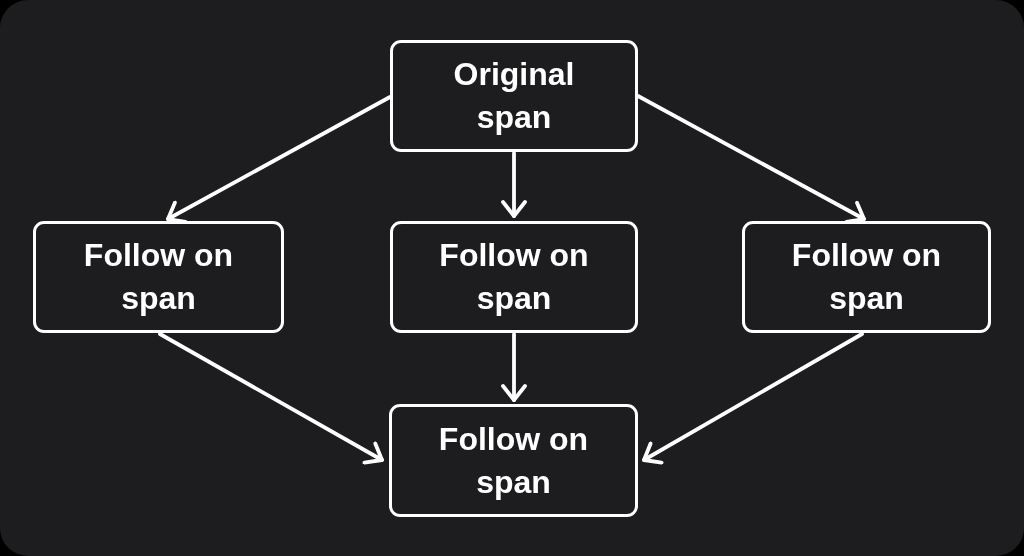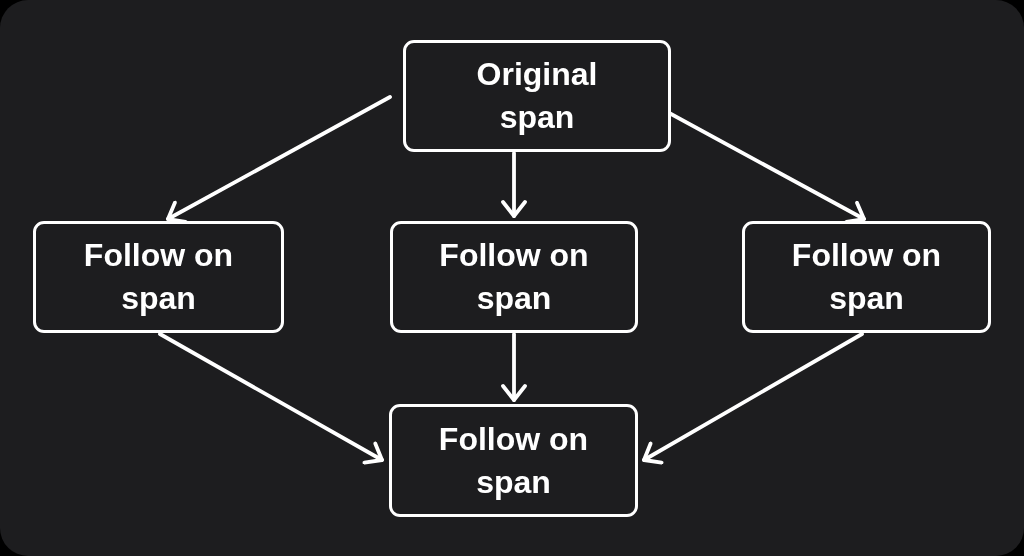--- a/index.html
+++ b/index.html
@@ -39,21 +39,21 @@
     flex-direction: column;
     align-items: center;
     justify-content: center;
     color: #ffffff;
     font-weight: 700;
     font-size: 32px;
     line-height: 43px;
     text-align: center;
   }
   .node span { display: block; }
-  #node-original       { left: 390px; top:  40px; width: 268px; height: 112px; margin-left: 13px; }
+  #node-original       { left: 390px; top:  40px; width: 248px; height: 112px; }
   #node-follow-left    { left:  33px; top: 221px; width: 251px; height: 112px; }
   #node-follow-center  { left: 390px; top: 221px; width: 248px; height: 112px; }
   #node-follow-right   { left: 742px; top: 221px; width: 249px; height: 112px; }
   #node-follow-bottom  { left: 389px; top: 404px; width: 249px; height: 113px; }
 </style>
 </head>
 <body>
 
 <div class="canvas">
 

